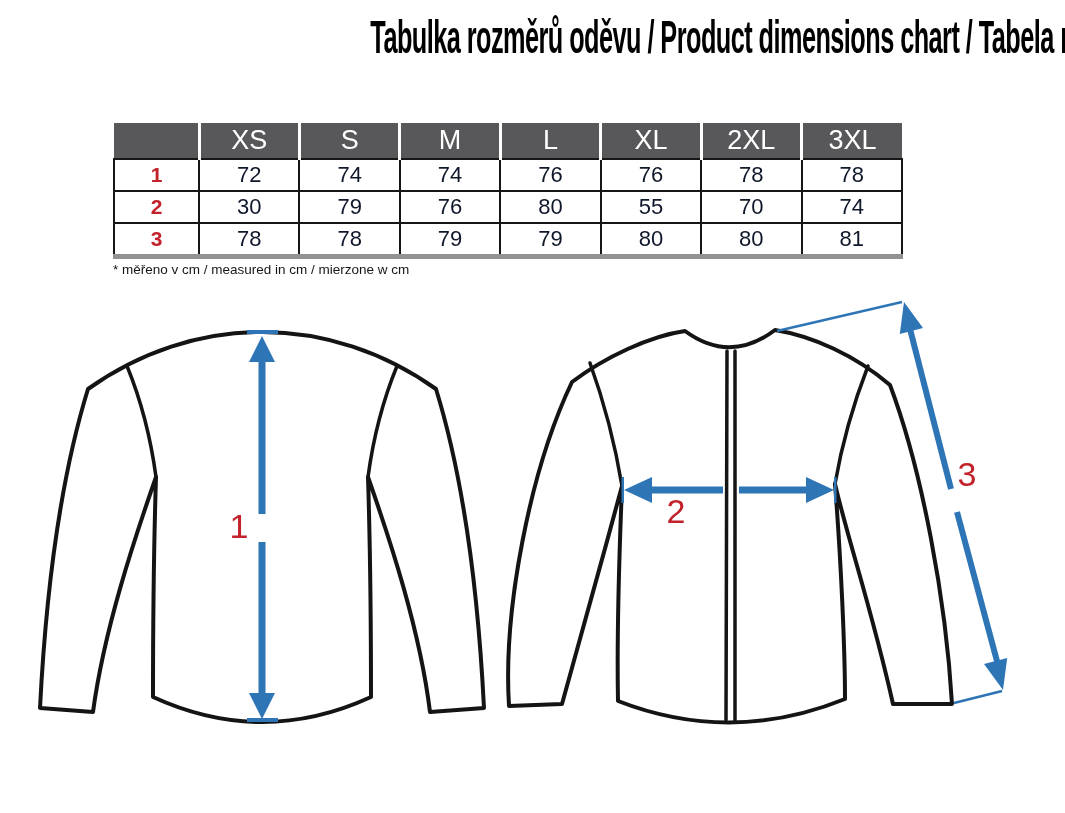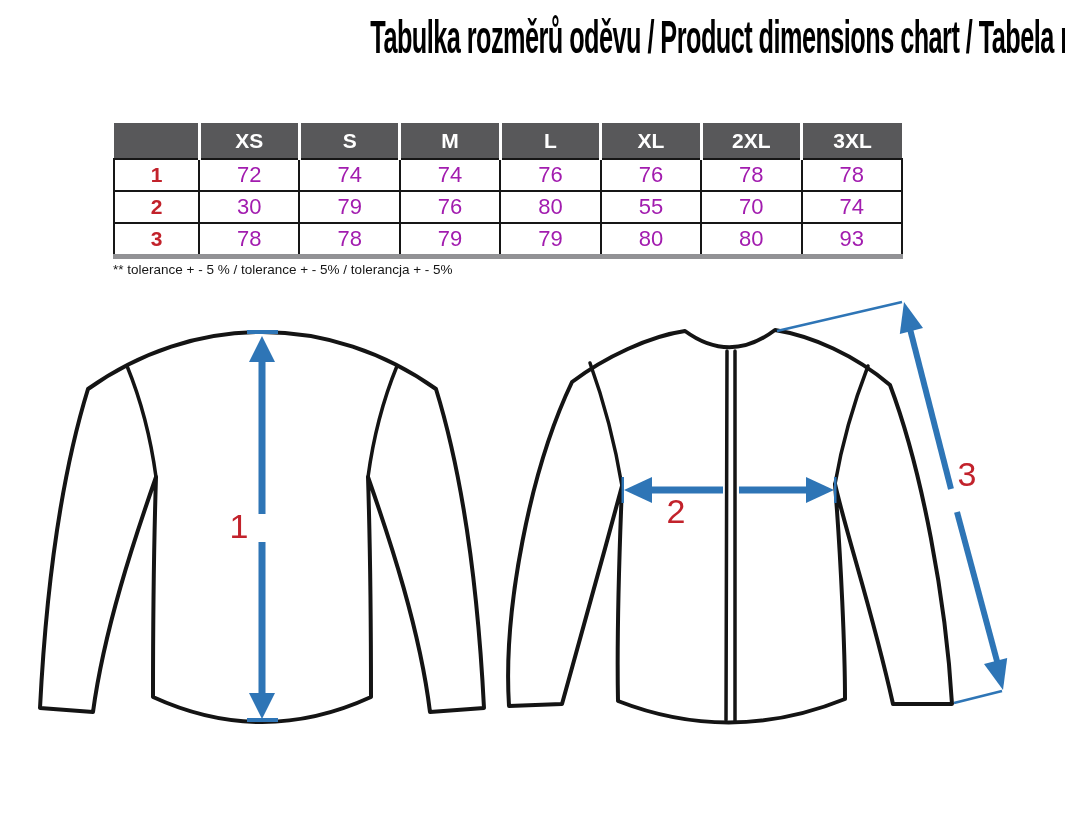--- a/index.html
+++ b/index.html
@@ -18,28 +18,28 @@
     letter-spacing:-1px;
     transform:scaleX(0.55);transform-origin:50% 50%;
   }
   
   .size-table{
     position:absolute;left:113px;top:123px;width:790px;
     border-collapse:collapse;table-layout:fixed;
     font-family:"Liberation Sans",sans-serif;
   }
   .size-table th{
-    background:#58585A;color:#fff;font-weight:700;font-size:21px;
+    background:#58585A;color:#fff;font-weight:400;font-size:27px;
     height:35px;text-align:center;padding:0;border:none;
   }
   .size-table th + th{border-left:3px solid #fff;}
   .size-table td{
     background:#fff;border:2px solid #161616;
     height:30px;text-align:center;vertical-align:middle;
-    font-size:22px;color:#a21caf;padding:0;
+    font-size:22px;color:#0f172a;padding:0;
   }
   .size-table td.rowlabel{color:#C2222B;font-weight:700;font-size:21px;}
   .size-table tbody tr:last-child td{border-bottom:5px solid #929295;}
   
   .footnotes{
     position:absolute;left:113px;top:262px;
     font-size:13.5px;line-height:15.5px;color:#161616;
   }
   
   .diagram-svg{position:absolute;left:0;top:0;width:1065px;height:813px;}
@@ -99,27 +99,27 @@
       <td>74</td>
     </tr>
     <tr>
       <td class="rowlabel">3</td>
       <td>78</td>
       <td>78</td>
       <td>79</td>
       <td>79</td>
       <td>80</td>
       <td>80</td>
-      <td>93</td>
+      <td>81</td>
     </tr>
   </tbody>
 </table>
 
 <div class="footnotes">
-  <div>** tolerance + - 5 % / tolerance + - 5% / tolerancja + - 5%</div>
+  <div>* měřeno v cm / measured in cm / mierzone w cm</div>
 </div>
 
 <svg class="diagram-svg" viewBox="0 0 1065 813">
 
   <g stroke="#141414" stroke-width="4" fill="#ffffff" stroke-linejoin="round" stroke-linecap="round">
     <path d="
       M 40,708
       C 46,590 60,480 88,389
       C 140,352 200,332 262,332
       C 324,332 384,352 436,389

